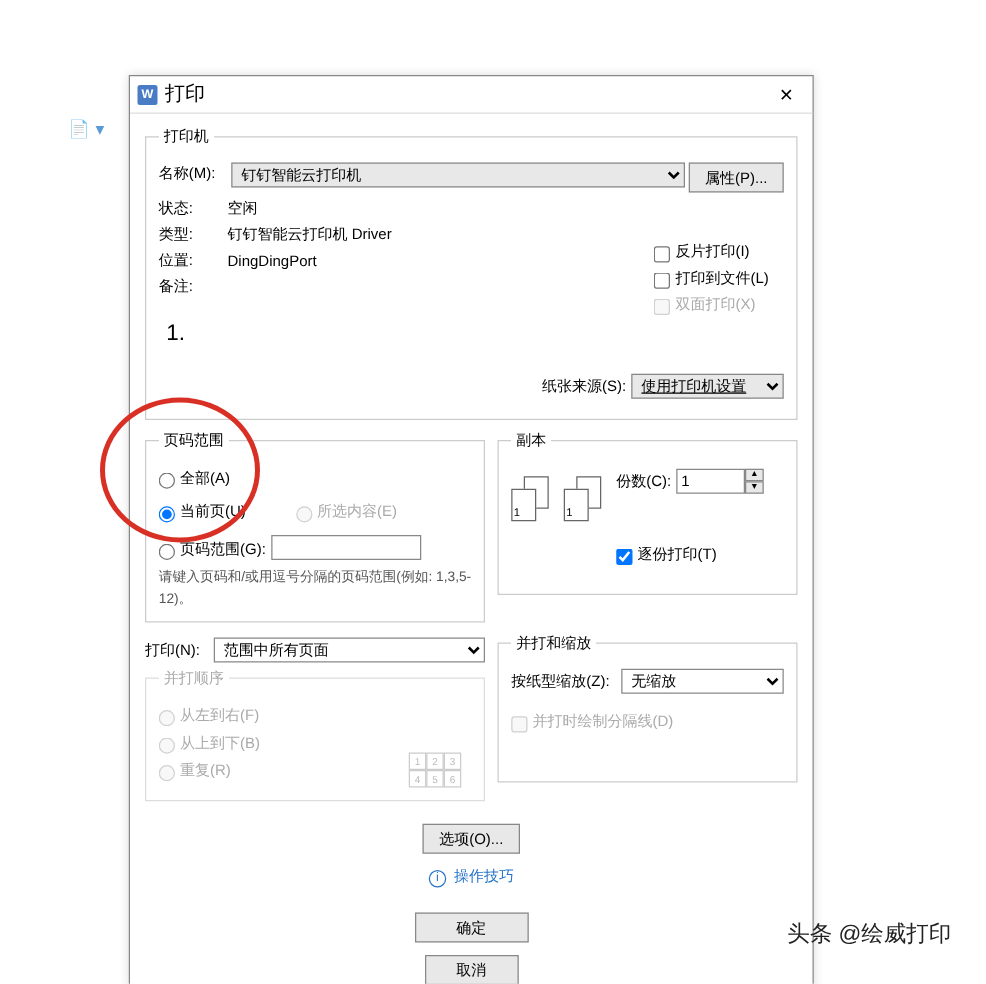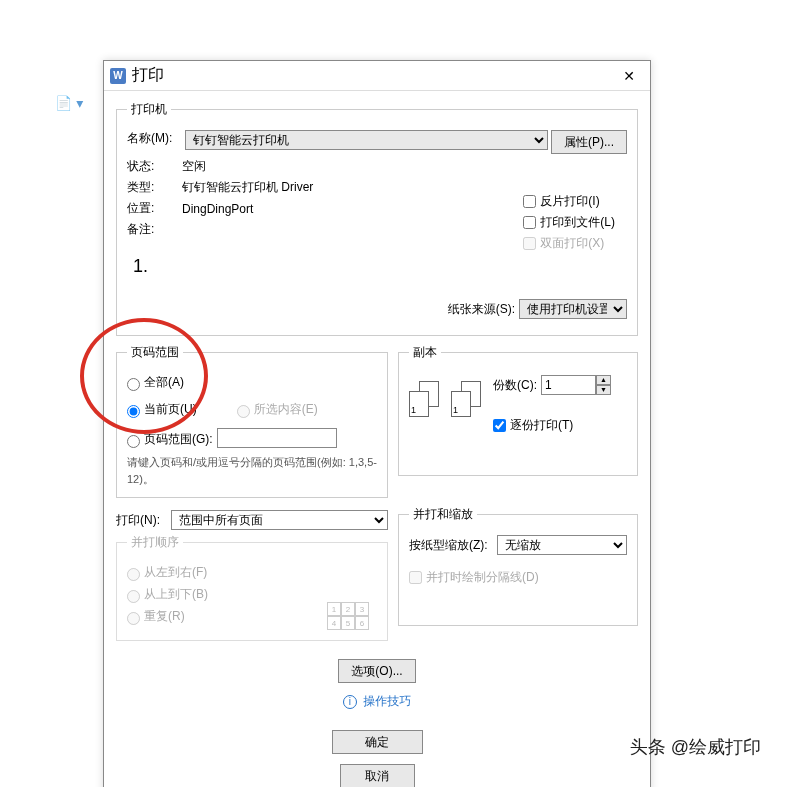--- a/index.html
+++ b/index.html
@@ -82,21 +82,21 @@
     }
     .printer-top { display: flex; gap: 3px; align-items: flex-start; }
     .right-checks {
       position: absolute;
       right: 22px;
       top: 75px;
       display: flex;
       flex-direction: column;
       gap: 4px;
     }
-    .check-row { display: flex; align-items: center; gap: 4px; }
+    .check-row { display: flex; align-items: flex-end; gap: 4px; }
     .check-row.disabled { color: #aaa; }
     .check-row input[type="checkbox"] { width:13px; height:13px; }
     .section-row { display: flex; gap: 10px; }
     .left-col { flex: 1; }
     .right-col { width: 240px; }
     .radio-row { display: flex; align-items: flex-end; gap: 4px; margin: 5px 0; }
     .radio-row.disabled { color: #aaa; }
     .hint { color: #555; margin-top: 6px; font-size: 11px; line-height: 1.5; }
     .copies-icons {
       display: flex;
@@ -247,21 +247,21 @@
         <label class="check-row disabled">
           <input type="checkbox" disabled="" style="">
           <span>双面打印(X)</span>
         </label>
       </div>
 
       <div class="num-one">1.</div>
 
       <div class="paper-source-row">
         <span>纸张来源(S):</span>
-        <select class="shaded" style="width:108px;">
+        <select class="shaded" style="width:122px;text-decoration:underline;">
           <option>使用打印机设置</option>
         </select>
       </div>
     </fieldset>
 
     <div class="section-row">
       <div class="left-col">
         <fieldset>
           <legend>页码范围</legend>
           <div class="radio-row">
@@ -305,21 +305,21 @@
               <div style="display:flex; align-items:center; gap:4px;">
                 <span>份数(C):</span>
                 <div class="spin-wrap">
                   <input type="text" value="1" style="">
                   <div class="spin-btns">
                     <span>▲</span>
                     <span>▼</span>
                   </div>
                 </div>
               </div>
-              <label class="check-row" style="margin-top:22px;">
+              <label class="check-row" style="margin-top:40px;">
                 <input type="checkbox" checked="" style="">
                 <span>逐份打印(T)</span>
               </label>
             </div>
           </div>
         </fieldset>
       </div>
     </div>
 
     <div class="section-row">

